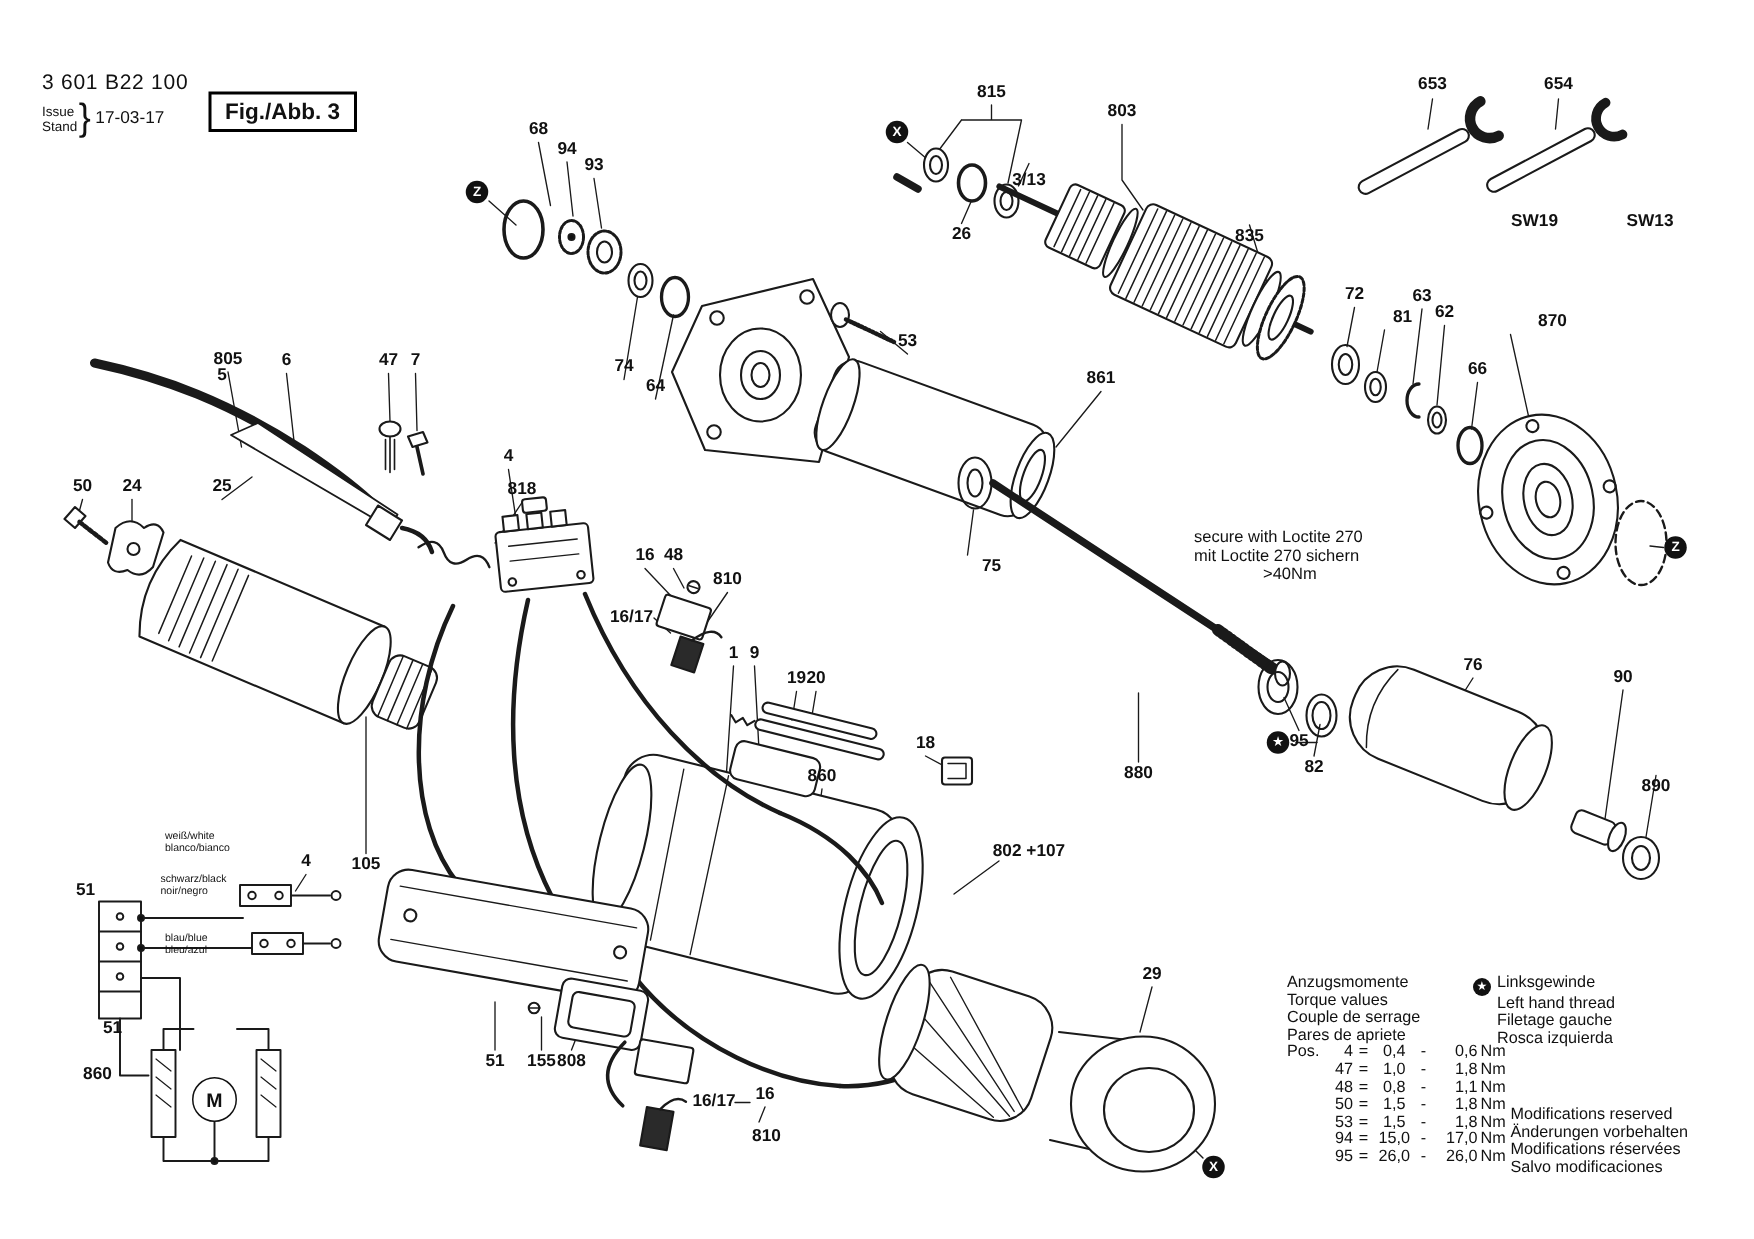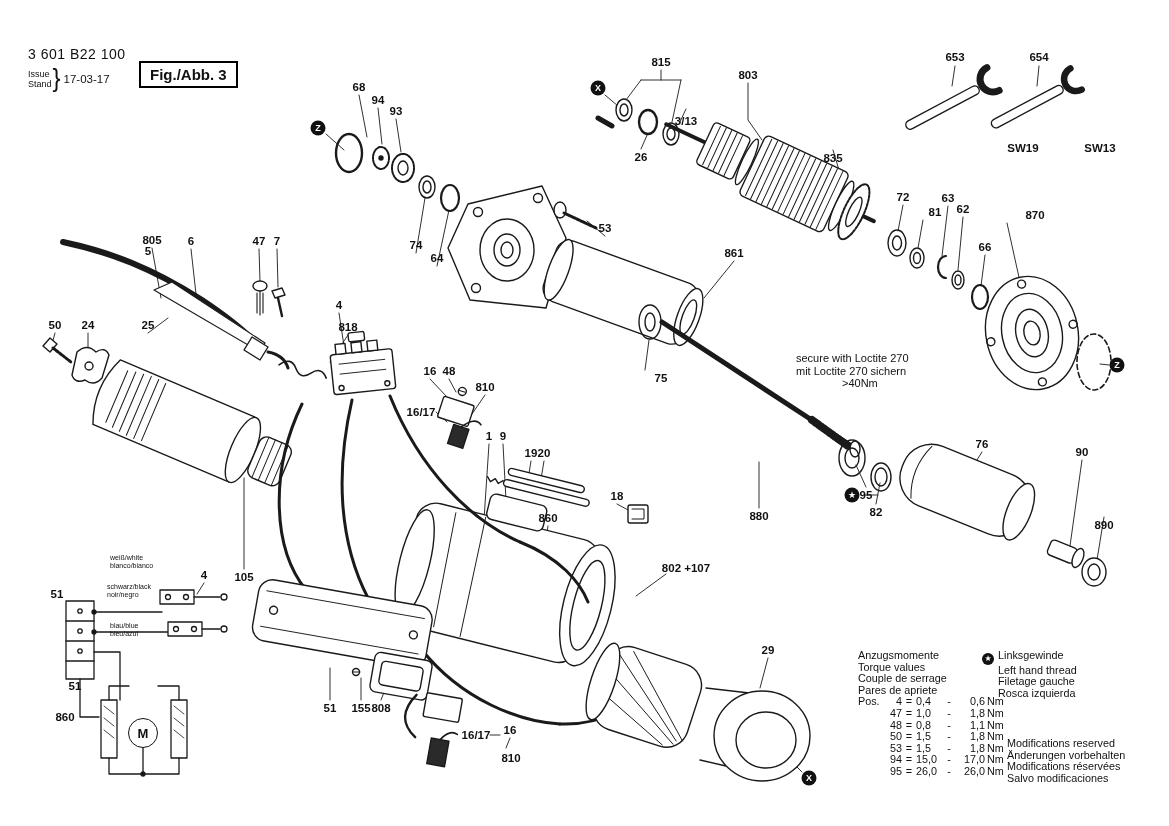--- a/index.html
+++ b/index.html
@@ -41,21 +41,21 @@
   
   .loctite-note { position:absolute; left:796px; top:352px; font-size:11px; line-height:12.5px; }
   .loctite-note .indent { margin-left:46px; }
 
   
   .torque-block { position:absolute; left:858px; top:650px; font-size:10.8px; line-height:11.6px; }
   .trow { display:flex; }
   .tpre { width:26px; }
   .tpos { width:18px; text-align:right; }
   .teq  { width:14px; text-align:center; }
-  .tv1  { width:27px; text-align:left; }
+  .tv1  { width:27px; text-align:center; }
   .tdash{ width:12px; text-align:center; }
   .tv2  { width:30px; text-align:right; }
   .tnm  { margin-left:2px; }
 
   
   .legend-lht { position:absolute; left:982px; top:650px; font-size:10.8px; line-height:11.6px; }
   .legend-lht .cont { margin-left:16px; }
   .marker-inline {
     display:inline-flex; width:12px; height:12px; border-radius:50%;
     background:#111; color:#fff; font-size:8px; align-items:center; justify-content:center;

